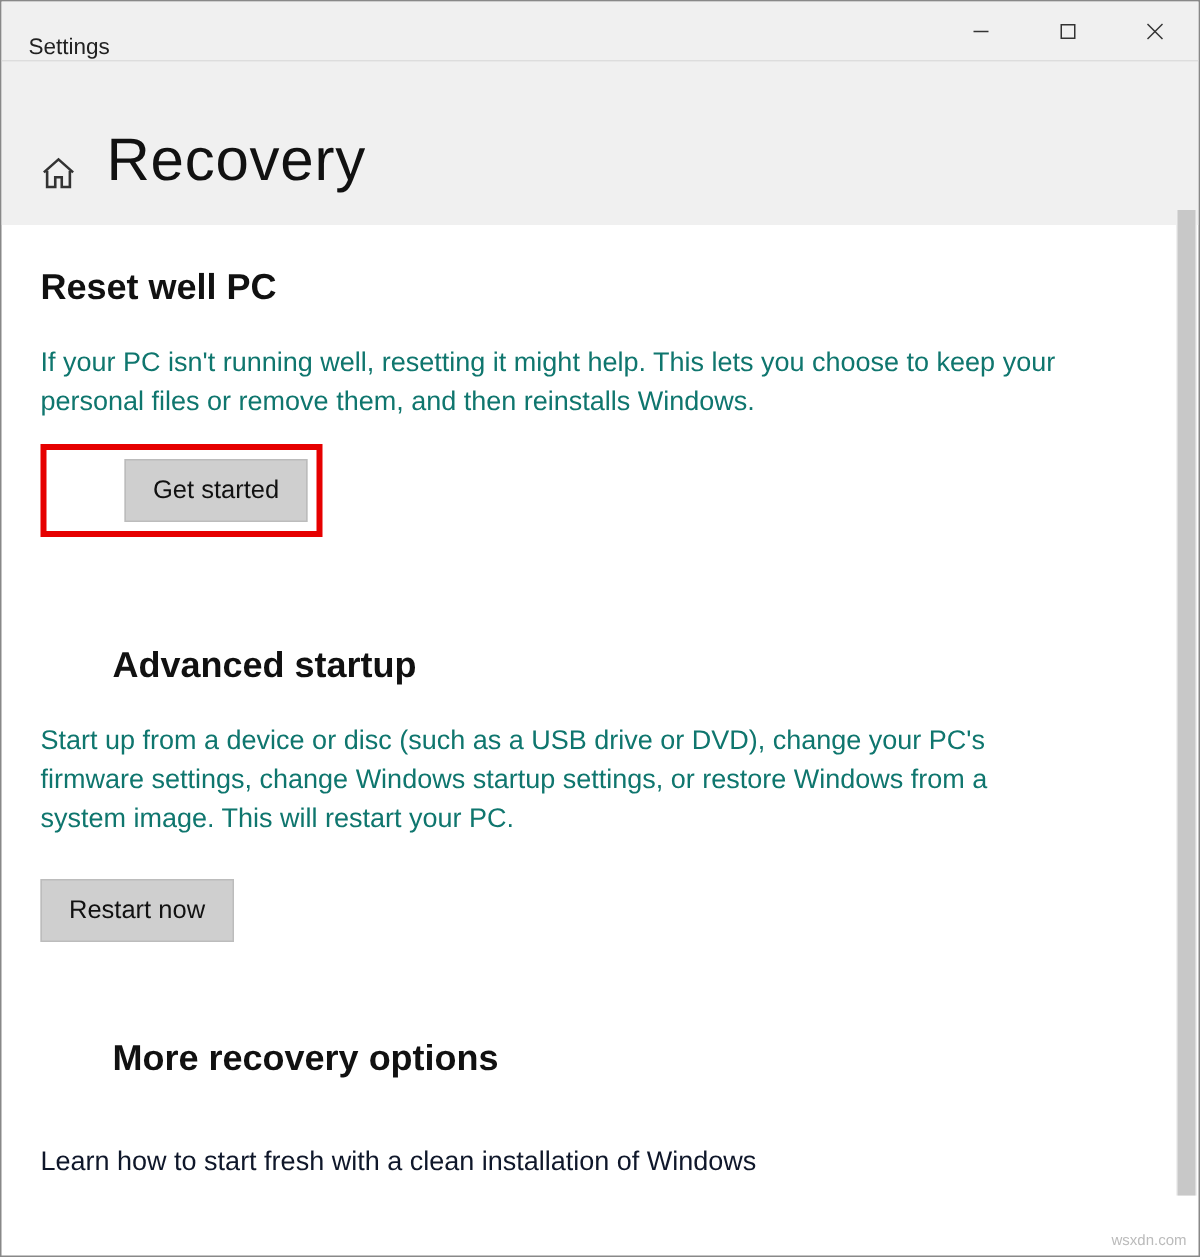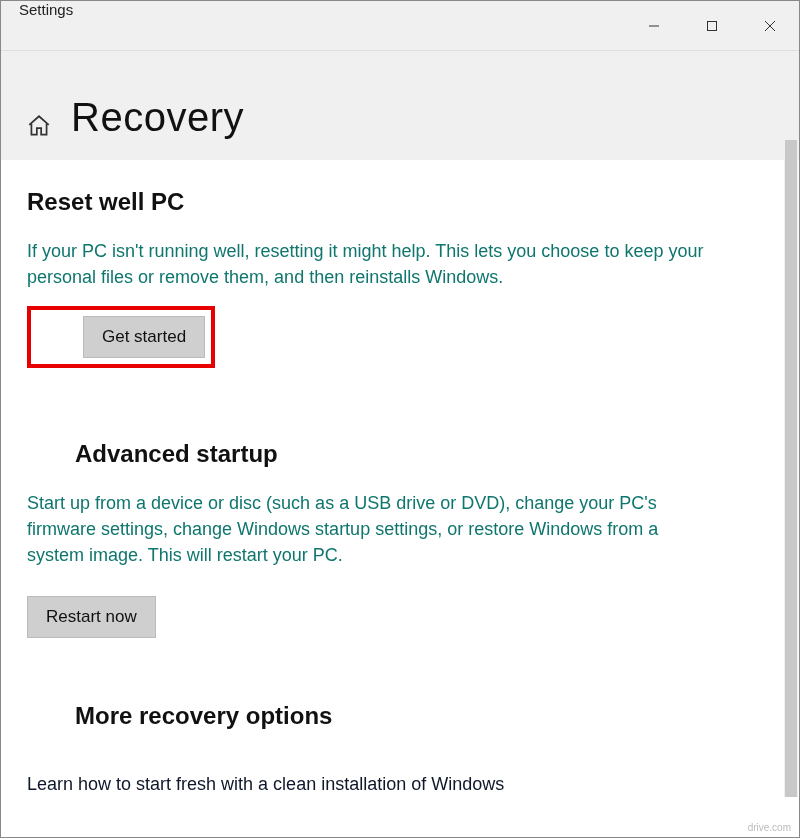--- a/index.html
+++ b/index.html
@@ -10,22 +10,22 @@
     }
     body {
       width: 800px;
       height: 838px;
       background: #ffffff;
       position: relative;
       border: 1px solid #888;
     }
     .titlebar {
       display: flex;
-      align-items: flex-start;
-      height: 50px;
+      align-items: flex-end;
+      height: 40px;
       background: #f0f0f0;
       border-bottom: 1px solid #ddd;
       position: relative;
     }
     .titlebar-title {
       padding-left: 18px;
       font-size: 15px;
       color: #222;
     }
     .titlebar-controls {
@@ -189,13 +189,13 @@
     <div class="section-title mid">More recovery options</div>
     <div class="link">Learn how to start fresh with a clean installation of Windows</div>
   </div>
 
 </div>
 
 <div class="scrollbar">
   <div class="scroll-thumb"></div>
 </div>
 
-<div class="watermark">drive.com</div>
+<div class="watermark">wsxdn.com</div>
 
 </body></html>

